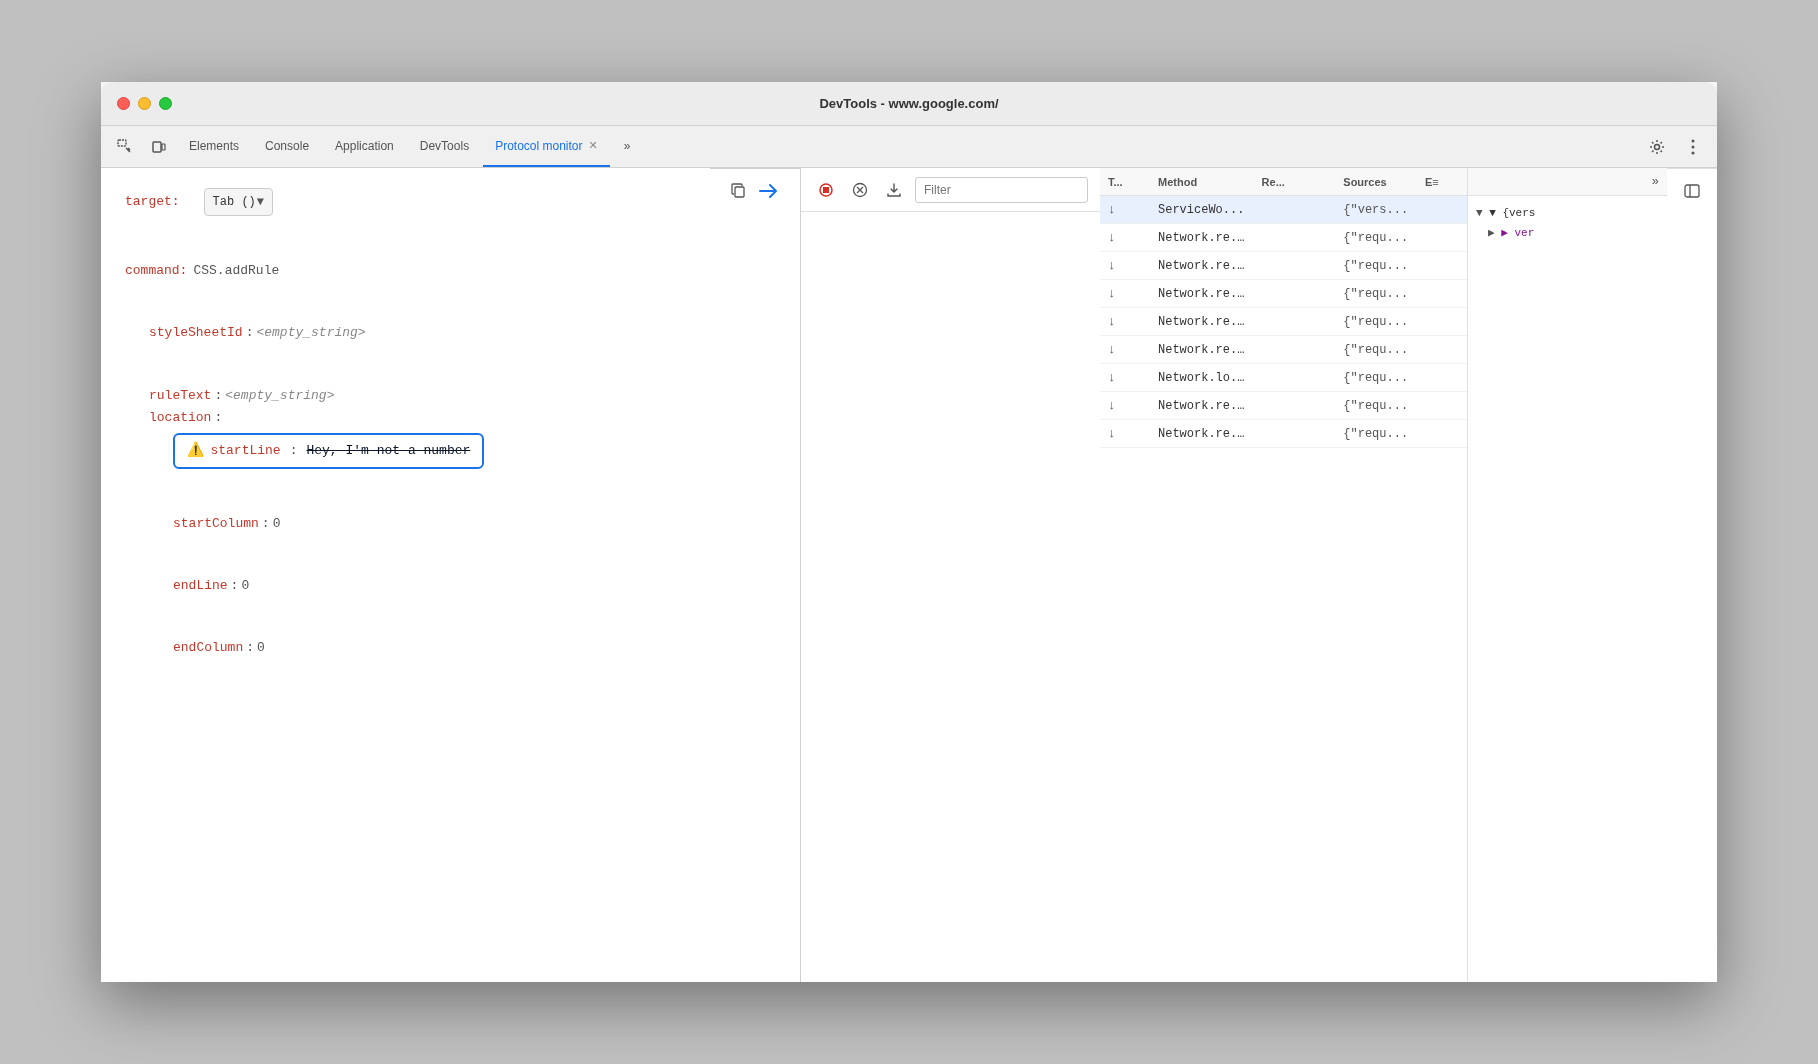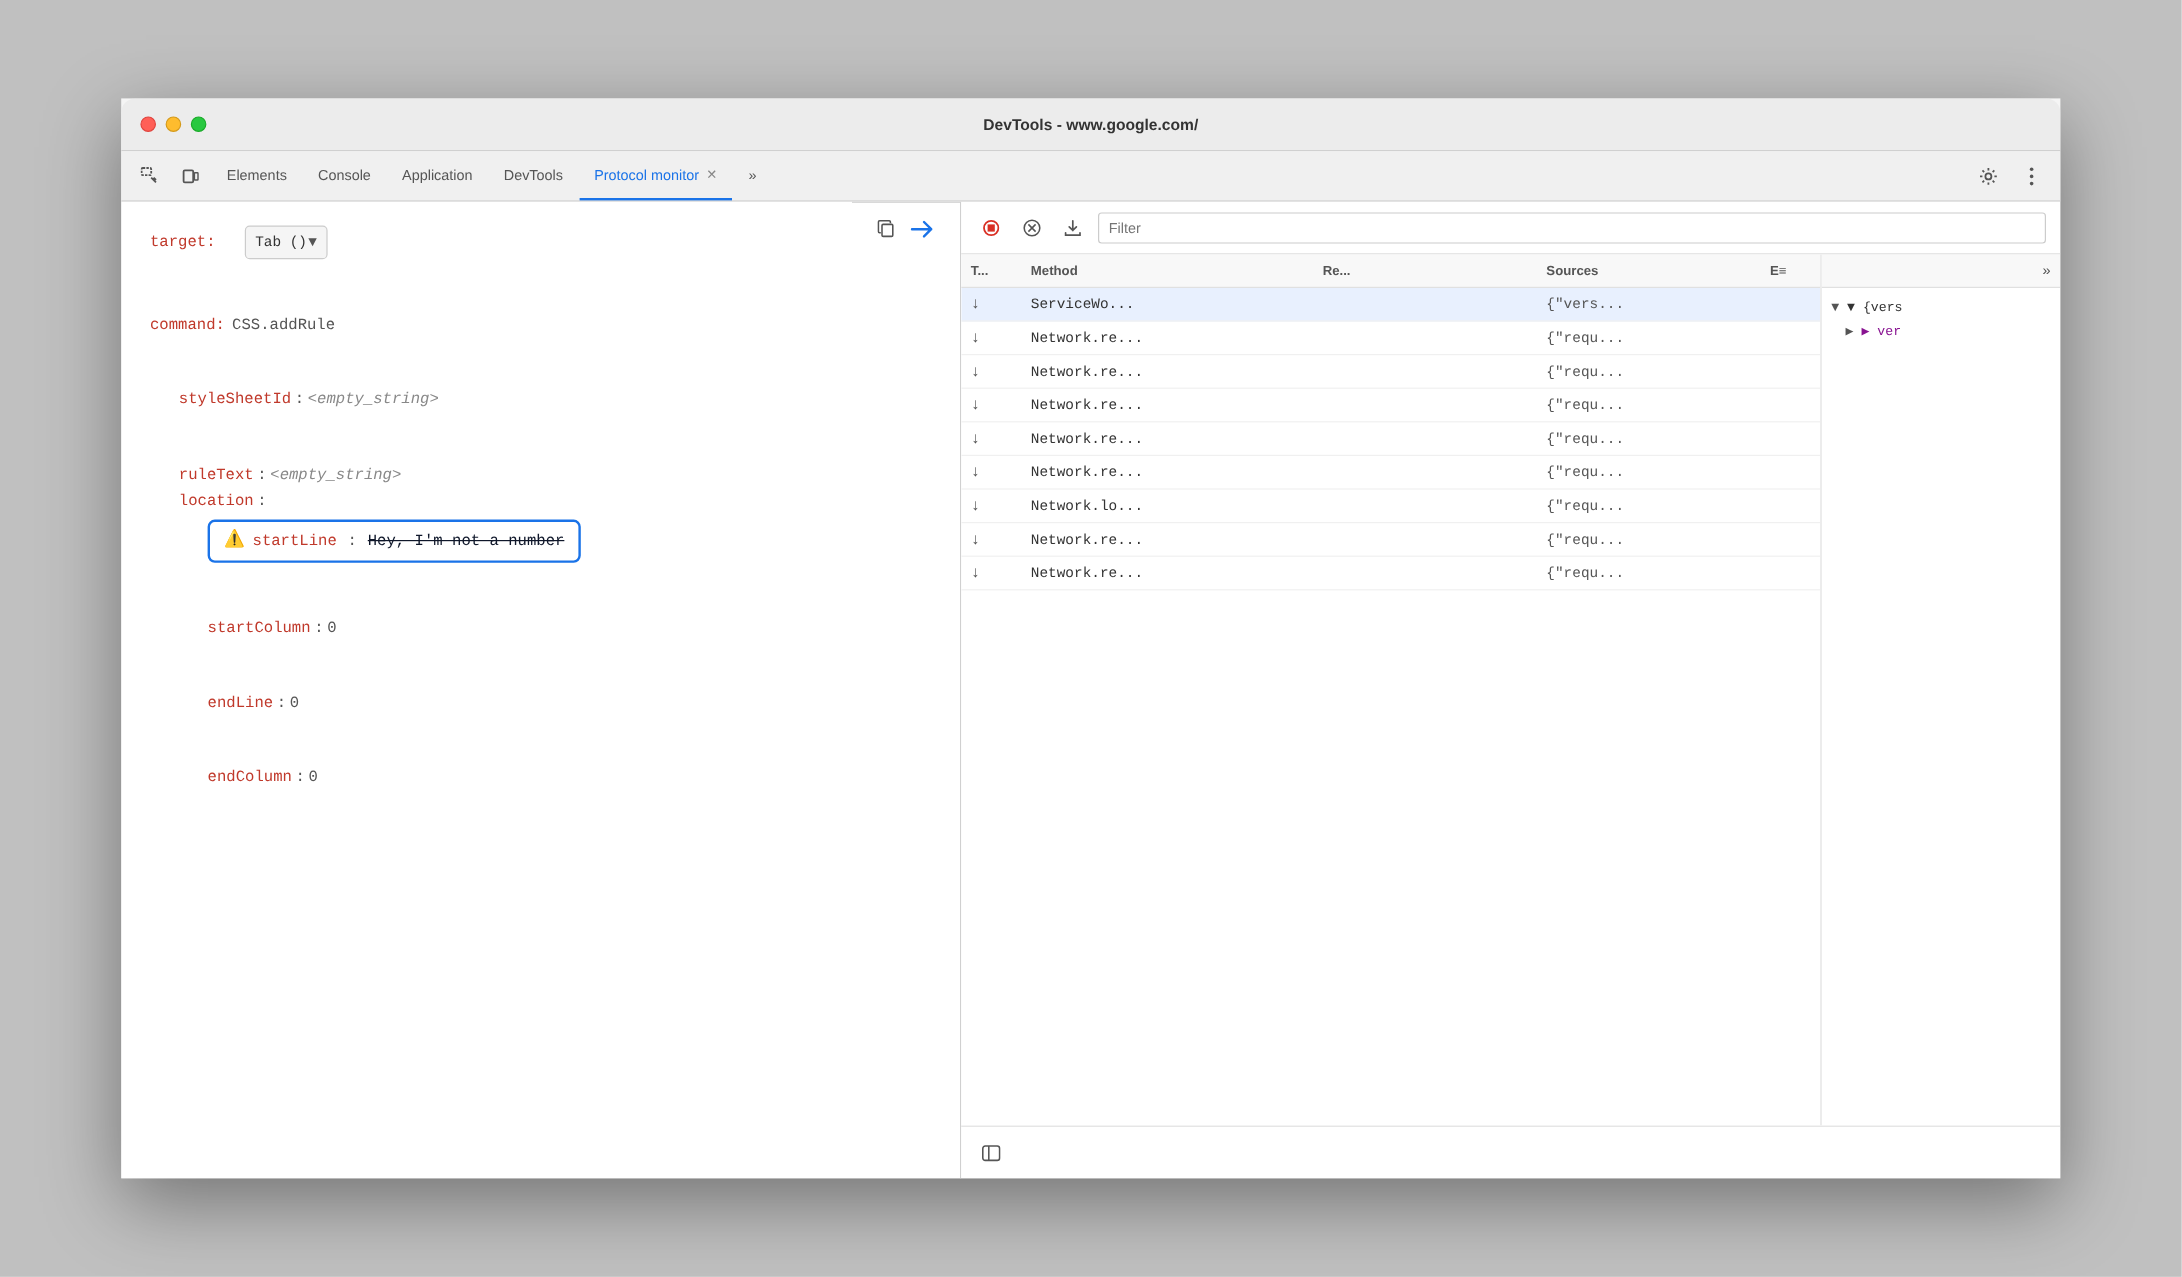--- a/index.html
+++ b/index.html
@@ -194,21 +194,21 @@
       display: flex;
       align-items: center;
       padding: 0 16px;
       justify-content: space-between;
     }
 
     
     .right-panel {
       flex: 1;
       display: flex;
-      flex-direction: column;
+      flex-direction: row;
       background: #fff;
     }
 
     
     .pm-toolbar {
       height: 44px;
       display: flex;
       align-items: center;
       padding: 0 12px;
       gap: 8px;

